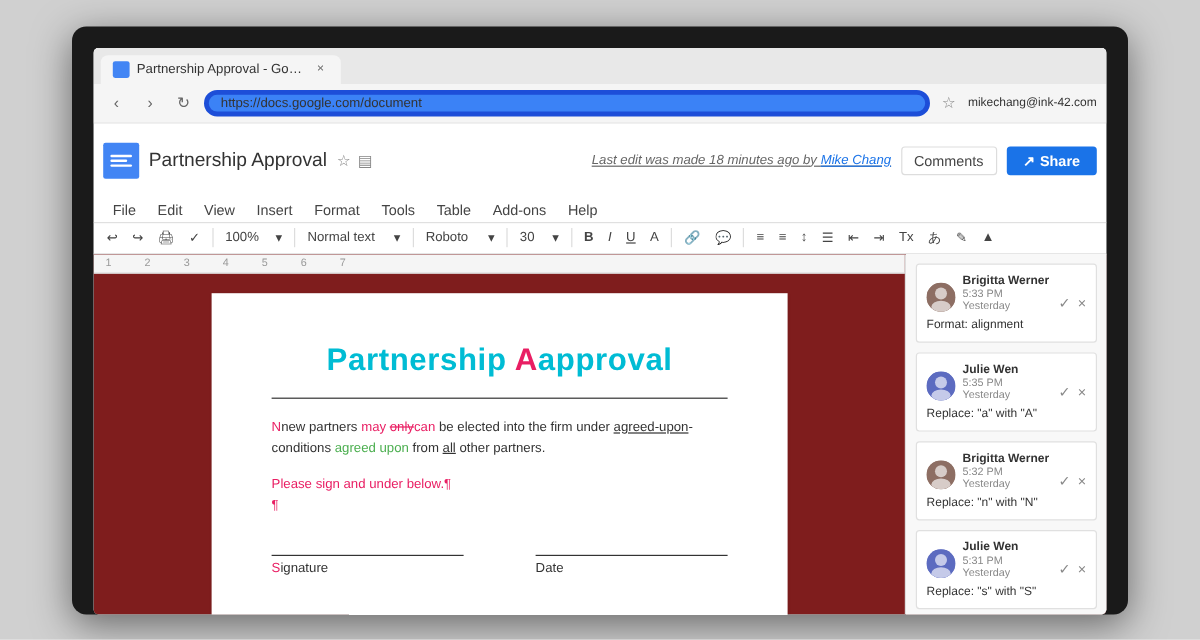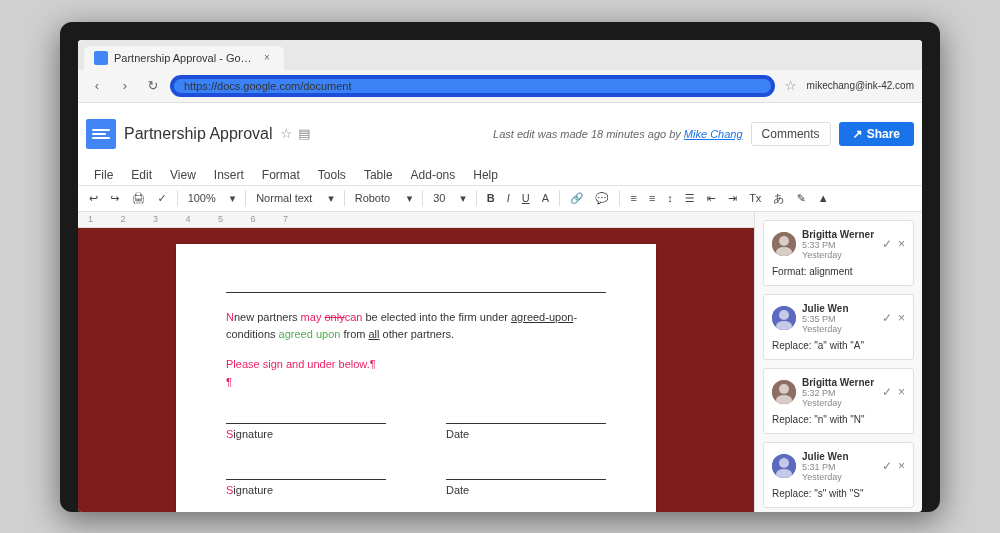--- a/index.html
+++ b/index.html
@@ -197,20 +197,21 @@
       margin-left: auto;
       display: flex;
       align-items: center;
       gap: 8px;
     }
 
     .last-edit-text {
       font-size: 11px;
       color: #666;
       font-style: italic;
+      text-decoration: underline;
     }
 
     .last-edit-link {
       color: #1a73e8;
       text-decoration: underline;
     }
 
     .comments-btn {
       background: white;
       border: 1px solid #ddd;
@@ -411,21 +412,21 @@
     .comment-card {
       background: white;
       border: 1px solid #e0e0e0;
       border-radius: 3px;
       padding: 8px;
       font-size: 11px;
     }
 
     .comment-header {
       display: flex;
-      align-items: center;
+      align-items: flex-end;
       gap: 6px;
       margin-bottom: 6px;
     }
 
     .comment-avatar {
       width: 24px;
       height: 24px;
       border-radius: 50%;
       flex-shrink: 0;
       overflow: hidden;
@@ -579,20 +580,23 @@
     </div>
 
     <div class="content-area">
       <div class="doc-left-wrap">
 
         <div class="ruler">
           <span>1&nbsp;&nbsp;&nbsp;&nbsp;&nbsp;&nbsp;&nbsp;&nbsp;&nbsp;&nbsp;&nbsp;2&nbsp;&nbsp;&nbsp;&nbsp;&nbsp;&nbsp;&nbsp;&nbsp;&nbsp;&nbsp;&nbsp;3&nbsp;&nbsp;&nbsp;&nbsp;&nbsp;&nbsp;&nbsp;&nbsp;&nbsp;&nbsp;&nbsp;4&nbsp;&nbsp;&nbsp;&nbsp;&nbsp;&nbsp;&nbsp;&nbsp;&nbsp;&nbsp;&nbsp;5&nbsp;&nbsp;&nbsp;&nbsp;&nbsp;&nbsp;&nbsp;&nbsp;&nbsp;&nbsp;&nbsp;6&nbsp;&nbsp;&nbsp;&nbsp;&nbsp;&nbsp;&nbsp;&nbsp;&nbsp;&nbsp;&nbsp;7</span>
         </div>
         <div class="document-area">
           <div class="doc-page">
+            <div class="doc-title-heading">
+              Partnership <span class="highlight-a">A</span>approval
+            </div>
             <hr class="doc-divider">
             <div class="doc-body-text">
               <span class="track-new">N</span><span>new partners </span><span class="track-new">may </span><span class="track-delete">only</span><span class="track-new">can</span><span> be elected into the firm under </span><span style="text-decoration:underline;">agreed-upon</span><span>-conditions </span><span class="track-insert">agreed upon</span><span> from </span><span style="text-decoration:underline;">all</span><span> other partners.</span>
             </div>
             <div class="doc-pink-text">Please sign and under below.¶</div>
             <div class="doc-paragraph-mark">¶</div>
             <div class="signature-row">
               <div class="signature-field">
                 <div class="signature-line"></div>
                 <div class="signature-label">

